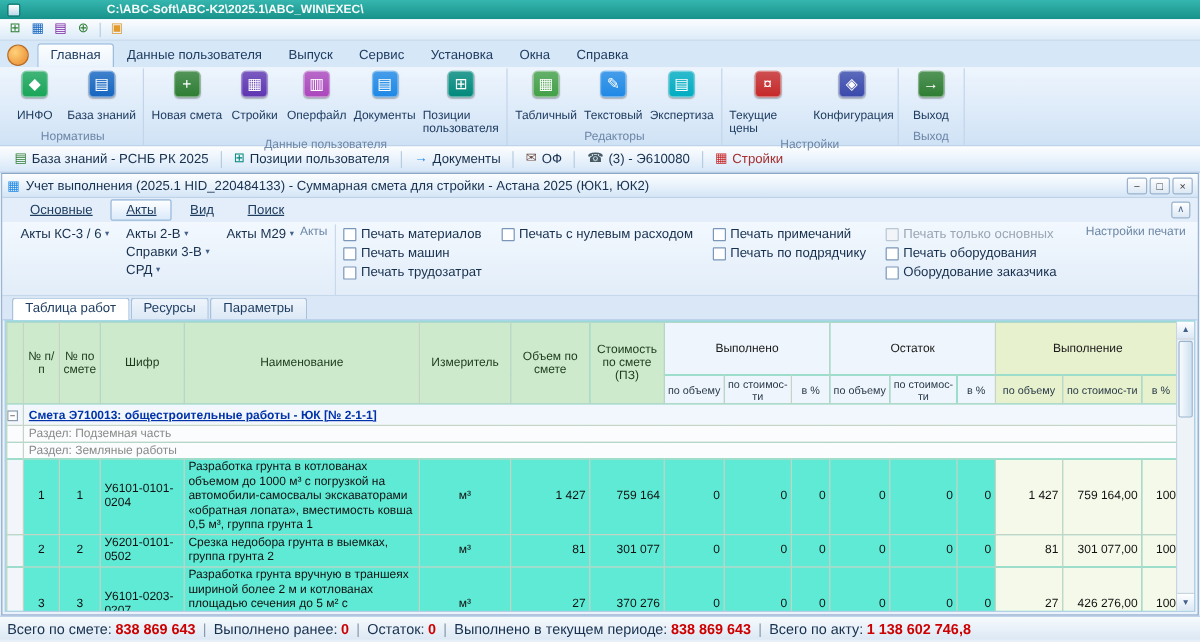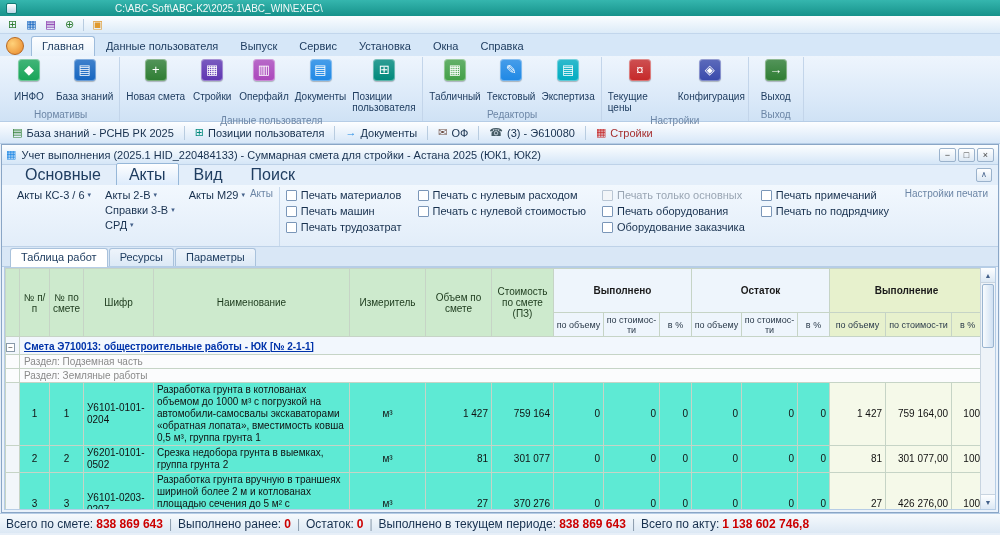--- a/index.html
+++ b/index.html
@@ -1,21 +1,21 @@
 <!DOCTYPE html>
 <html><head>
 <meta charset="utf-8">
 <style>
   *{box-sizing:border-box;margin:0;padding:0;}
   html,body{width:1000px;height:535px;overflow:hidden;}
   body{font-family:"Liberation Sans","DejaVu Sans",sans-serif;font-size:11px;background:#e7eff8;color:#1a1a1a;}
   
   .titlebar{height:16px;background:linear-gradient(180deg,#35b6ae,#17928b);color:#fff;display:flex;align-items:center;gap:6px;padding:0 6px;font-size:10px;white-space:nowrap;}
   .titlebar .app-icon{width:11px;height:11px;background:linear-gradient(#ffffff,#bcd6e8);border-radius:2px;flex:0 0 auto;border:1px solid #0f7a74;}
-  .titlebar .path{margin-left:92px;opacity:.95;}
+  .titlebar .path{margin-left:66px;opacity:.95;font-weight:bold;}
   
   .toolbar1{height:18px;background:linear-gradient(#fbfdff,#dcebf8);border-bottom:1px solid #c2d6ec;display:flex;align-items:center;padding:0 4px;gap:2px;}
   .tbtn{width:17px;height:15px;display:flex;align-items:center;justify-content:center;border-radius:2px;cursor:default;}
   .tglyph{font-size:11px;line-height:1;}
   .tsep{width:1px;height:12px;background:#b8cce0;margin:0 3px;}
   
   .menubar{height:22px;background:#d6e7f8;display:flex;align-items:flex-end;padding-left:4px;gap:1px;}
   .appbtn{width:18px;height:18px;border-radius:50%;background:radial-gradient(circle at 35% 35%,#ffd27a,#e8862a);border:1px solid #b86820;margin:0 6px 1px 2px;flex:0 0 auto;}
   .mtab{padding:3px 10px 4px;color:#1f3d60;border:1px solid transparent;border-bottom:0;font-size:11px;cursor:default;}
   .mtab.active{background:linear-gradient(#fdfeff,#eaf3fc);border-color:#9ebcdc;border-radius:3px 3px 0 0;}
@@ -32,21 +32,21 @@
   .qitem{display:flex;align-items:center;gap:4px;padding:2px 6px;border-radius:2px;cursor:default;}
   .qglyph{font-size:11px;line-height:1;}
   .qsep{width:1px;height:14px;background:#b8cce0;margin:0 4px;}
   
   .childwin{height:369px;margin:0 1px;border:1px solid #8aa6c6;background:#eaf2fb;display:flex;flex-direction:column;}
   .ctitle{height:20px;background:linear-gradient(#fcfeff,#d5e6f7);border-bottom:1px solid #bed2e8;display:flex;align-items:center;gap:5px;padding:0 4px;flex:0 0 auto;}
   .ctitle .wicon{font-size:11px;color:#1e88e5;}
   .ctitle .ttext{flex:1;font-size:11px;color:#18314f;white-space:nowrap;overflow:hidden;}
   .wbtn{width:17px;height:14px;border:1px solid #9ab2cc;background:linear-gradient(#fff,#dce8f4);border-radius:2px;font-size:9px;line-height:12px;text-align:center;color:#444;margin-left:2px;cursor:default;}
   .ctabs{height:20px;display:flex;align-items:center;gap:2px;padding:0 6px 0 10px;background:#e3eefa;flex:0 0 auto;}
-  .ctab{padding:2px 12px;font-size:16px;color:#1f3d60;border:1px solid transparent;border-radius:2px;cursor:default;}
+  .ctab{padding:2px 12px;font-size:11px;color:#1f3d60;border:1px solid transparent;border-radius:2px;cursor:default;text-decoration:underline;}
   .ctab.active{background:linear-gradient(#fdfeff,#dbeafb);border-color:#96b7d8;}
   .spacer{flex:1;}
   .collapse-ribbon{width:16px;height:14px;border:1px solid #9ab2cc;border-radius:2px;background:linear-gradient(#fff,#dce8f4);font-size:8px;line-height:12px;text-align:center;color:#44618a;cursor:default;}
   .cribbon{height:62px;background:linear-gradient(#f2f8fe,#e2edf9);border-bottom:1px solid #bed2e8;display:flex;padding:2px 4px 0;flex:0 0 auto;}
   .rib-group{display:flex;padding:0 6px;border-right:1px solid #c8d9ec;}
   .acts-cols{display:flex;flex:1;align-items:flex-start;gap:4px;}
   .acol{display:flex;flex-direction:column;}
   .abtn{display:flex;align-items:center;gap:3px;padding:1px 5px;height:15px;font-size:11px;color:#17304e;border-radius:2px;white-space:nowrap;cursor:default;}
   .darr{font-size:7px;color:#44618a;}
   .grp-label{font-size:10px;color:#6c86a6;text-align:center;height:13px;line-height:13px;}
@@ -58,21 +58,21 @@
   .chk.disabled .box{border-color:#b9c6d4;background:#f2f5f8;}
   
   .dtabs{height:20px;background:#d9e7f6;display:flex;align-items:flex-end;padding-left:8px;gap:1px;border-bottom:1px solid #b6cde6;flex:0 0 auto;}
   .dtab{padding:2px 10px 3px;font-size:11px;color:#1f3d60;border:1px solid #a9c2dc;border-bottom:0;border-radius:3px 3px 0 0;background:linear-gradient(#eef4fb,#dce9f6);cursor:default;}
   .dtab.active{background:#fff;position:relative;top:1px;padding-bottom:4px;}
   
   .gridwrap{flex:1;background:#5eead4;margin:0 2px 2px;border:1px solid #b6cde6;position:relative;overflow:hidden;}
   .grid{border-collapse:collapse;table-layout:fixed;width:972px;}
   .grid th,.grid td{border:1px solid #c6d4c6;overflow:hidden;}
   .hg{background:#cdeacd;font-weight:normal;font-size:10px;color:#1c3a1c;padding:1px 2px;border-color:#a9cba9;text-align:center;}
-  .hgrp{font-weight:bold;font-size:10px;height:16px;padding:16px 2px;}
+  .hgrp{font-weight:normal;font-size:10px;height:16px;padding:16px 2px;}
   .hsub{font-weight:normal;font-size:9px;height:24px;padding:0 2px;color:#2a3a4a;text-align:center;}
   .done{background:#eef5fc;border-color:#bccddc;}
   .exec{background:#e7f1cd;border-color:#bccf9e;}
   .gut{background:#f2f6fa;border-color:#d7e2ee;}
   .r-smeta td{background:#f2f7fd;}
   .smeta-cell{padding:2px 4px;height:18px;text-align:left;}
   .smeta-link{color:#0033aa;font-weight:bold;text-decoration:underline;font-size:10px;cursor:default;}
   .collapse{display:inline-block;width:9px;height:9px;border:1px solid #8899aa;line-height:7px;font-size:8px;text-align:center;background:#fff;color:#333;}
   .r-section td{color:#8a8a8a;font-size:10px;padding:1px 4px;background:#fbfcfd;height:14px;text-align:left;}
   .d{font-size:10px;line-height:12px;padding:1px 3px;vertical-align:middle;border-color:#d4dce4;color:#111;}
@@ -311,47 +311,43 @@
               <div class="chk">
                 <span class="box"></span>
                 <span>Печать трудозатрат</span>
               </div>
             </div>
             <div class="pcol">
               <div class="chk">
                 <span class="box"></span>
                 <span>Печать с нулевым расходом</span>
               </div>
-              <div class="chk">
-                <span class="box"></span>
-                <span>Печать с нулевой стоимостью</span>
+            </div>
+            <div class="pcol">
+              <div class="chk">
+                <span class="box"></span>
+                <span>Печать примечаний</span>
+              </div>
+              <div class="chk">
+                <span class="box"></span>
+                <span>Печать по подрядчику</span>
               </div>
             </div>
             <div class="pcol">
               <div class="chk disabled">
                 <span class="box"></span>
                 <span>Печать только основных</span>
               </div>
               <div class="chk">
                 <span class="box"></span>
                 <span>Печать оборудования</span>
               </div>
               <div class="chk">
                 <span class="box"></span>
                 <span>Оборудование заказчика</span>
-              </div>
-            </div>
-            <div class="pcol">
-              <div class="chk">
-                <span class="box"></span>
-                <span>Печать примечаний</span>
-              </div>
-              <div class="chk">
-                <span class="box"></span>
-                <span>Печать по подрядчику</span>
               </div>
             </div>
           </div>
         <div class="grp-label">Настройки печати</div>
       </div>
     </div>
 
     <div class="dtabs" id="doc-tabs">
         <div class="dtab active">Таблица работ</div>
         <div class="dtab">Ресурсы</div>

